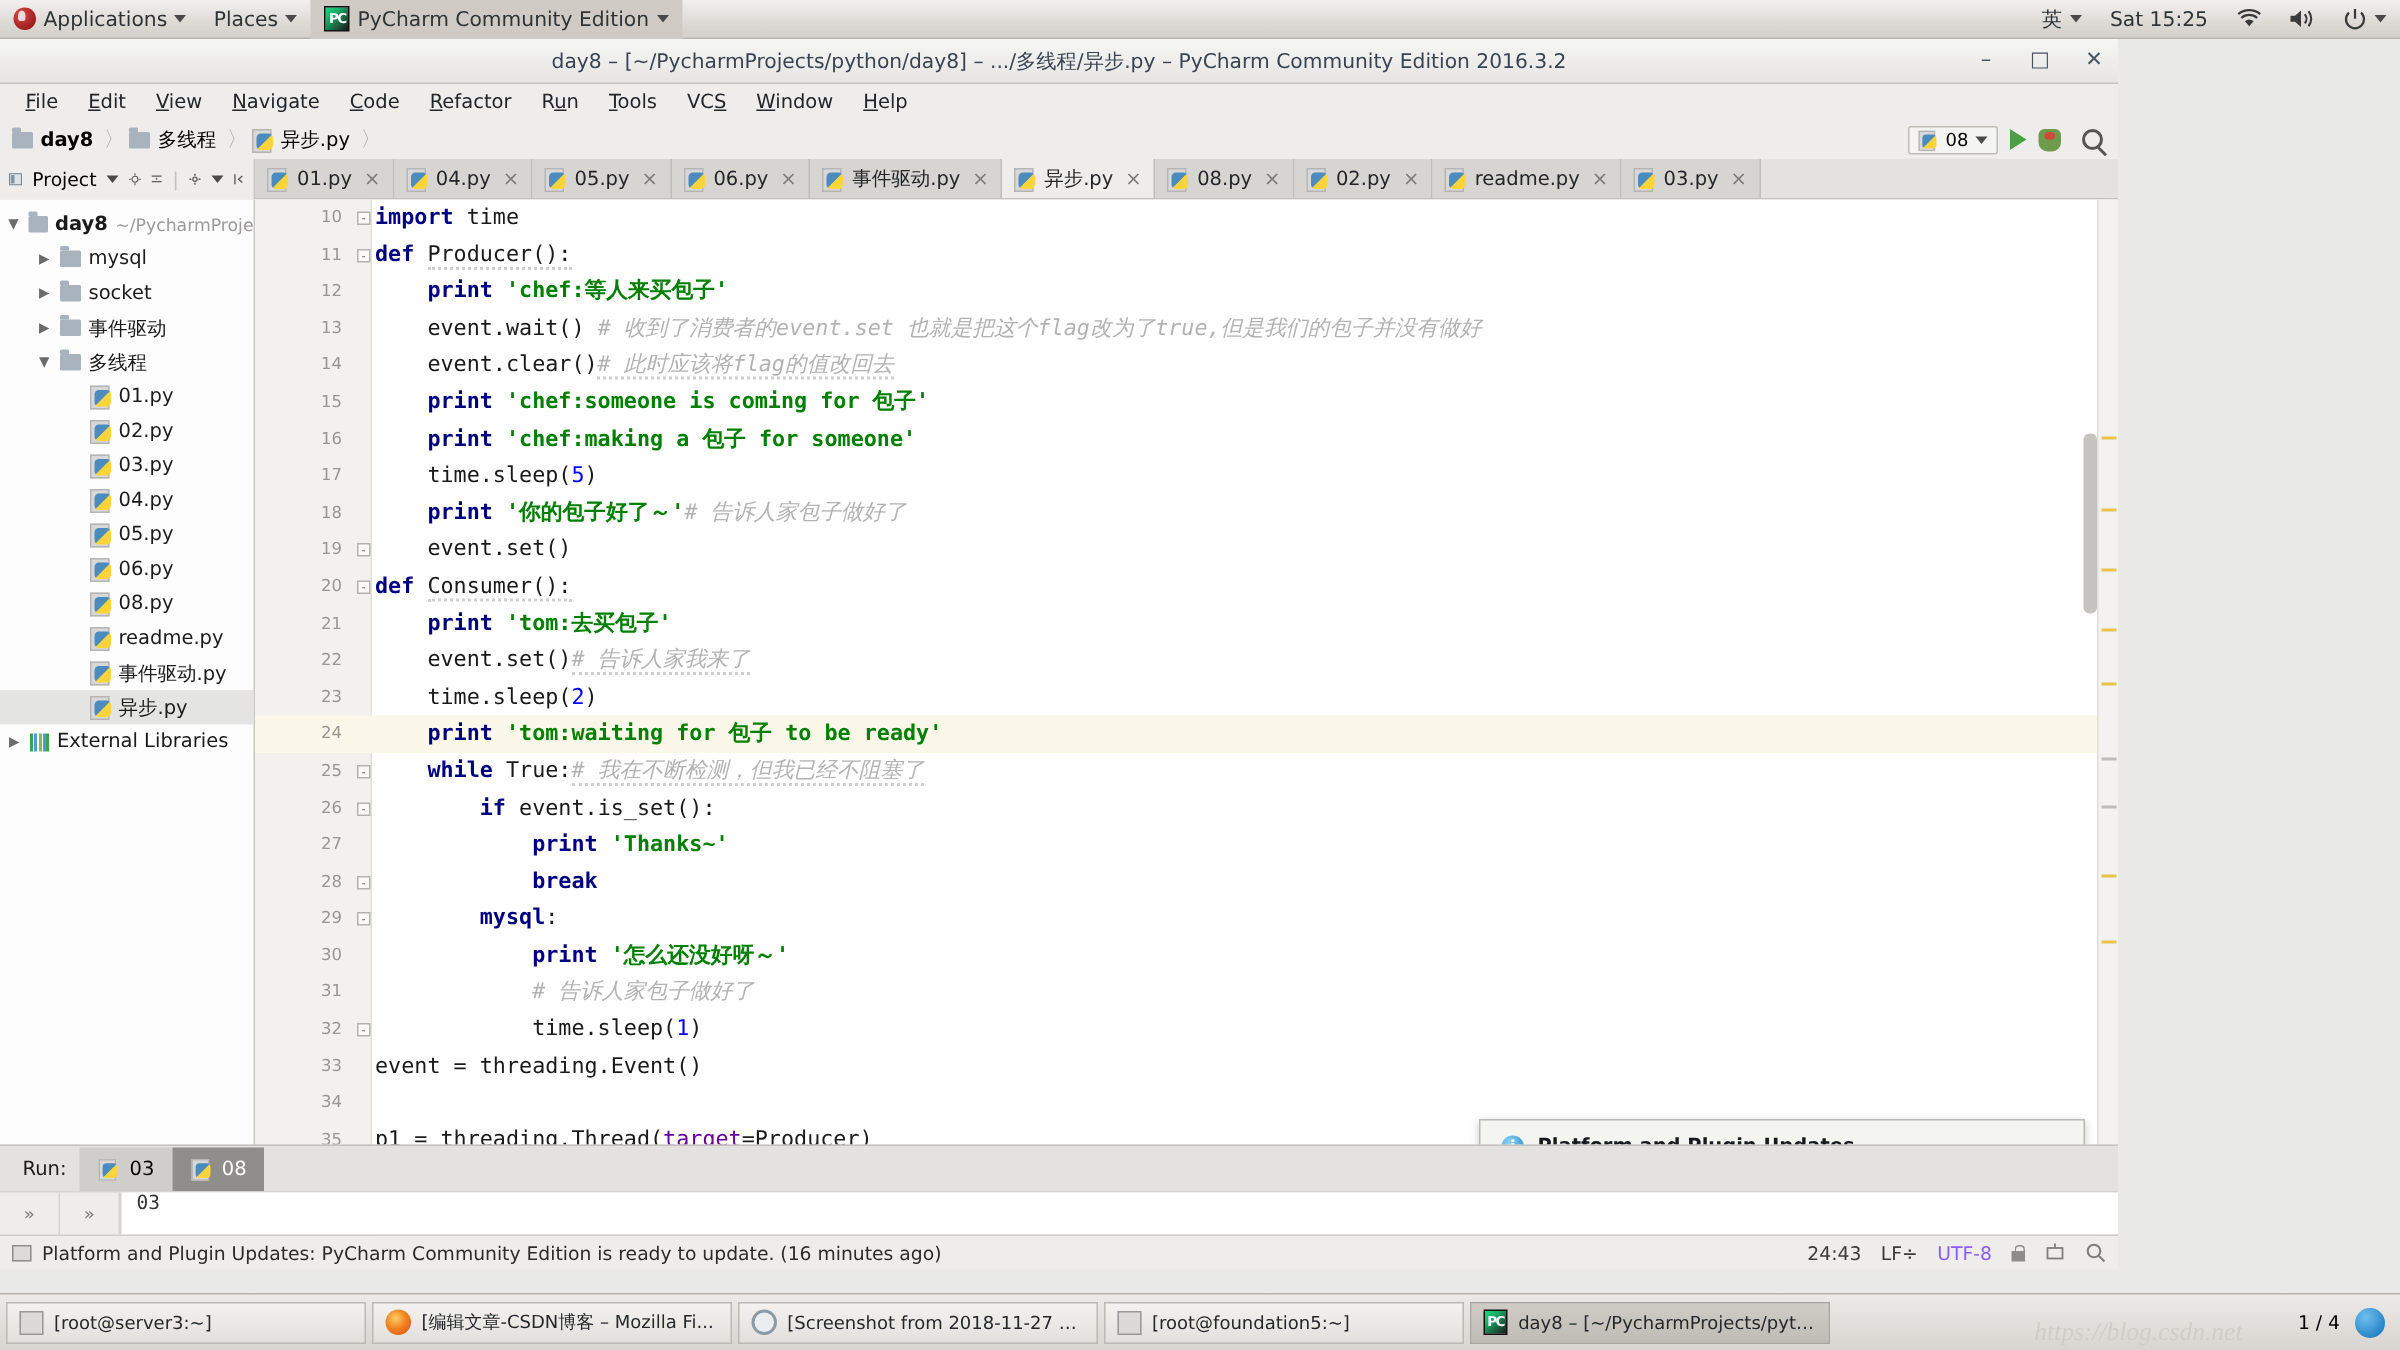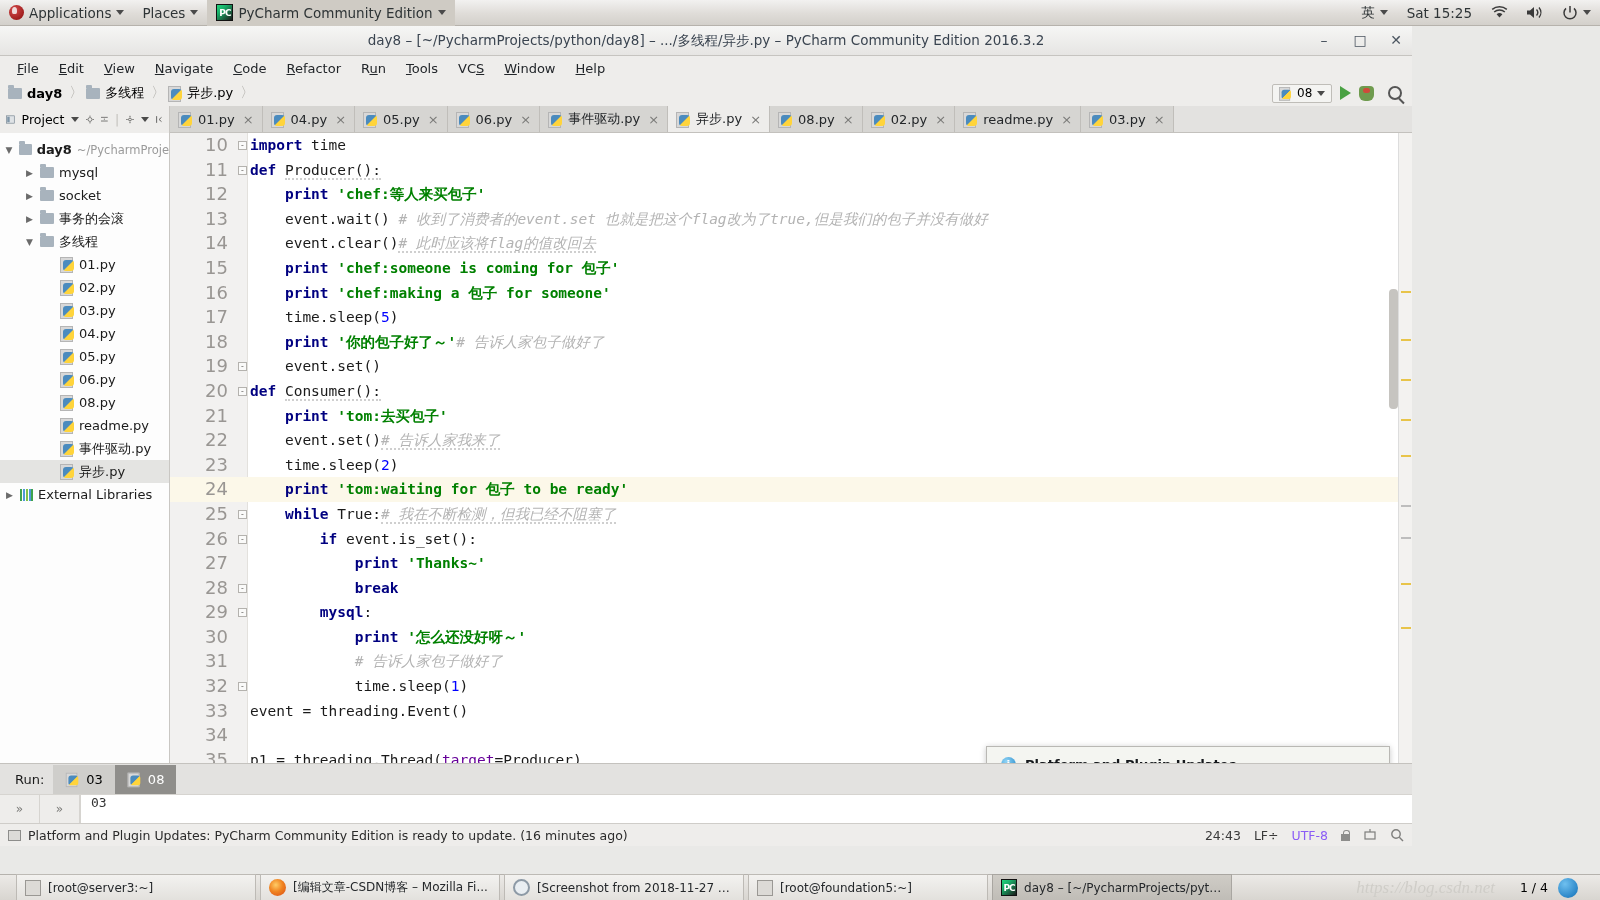--- a/index.html
+++ b/index.html
@@ -93,21 +93,21 @@
   .lib-ico { display:inline-block; width: 13px; height: 12px;
     background: repeating-linear-gradient(90deg,#3fa34d 0 2px, transparent 2px 3px, #4f9ad8 3px 5px, transparent 5px 6px,#7fc24a 6px 8px, transparent 8px 9px, #4f9ad8 9px 11px);}
 
   
   .editor-wrap { flex: 1; position: relative; background: #fff; overflow: hidden; }
   .gutter { position:absolute; left:0; top:0; bottom:0; width: 78px; background: #f2f1f0; border-right: 1px solid #e3e1dd; }
   .code { position: absolute; left: 0; top: 0; right: 0; bottom: 0;
           font-family: "DejaVu Sans Mono", monospace; font-size: 14.5px; }
   .ln { position: relative; height: 24.6px; line-height: 24.6px; white-space: pre; }
   .ln.hl { background: #fcf8e9; }
-  .ln .num { position: absolute; left: 0; width: 58px; text-align: right; color: #999693; font-size: 18px;
+  .ln .num { position: absolute; left: 0; width: 58px; text-align: right; color: #999693; font-size: 11px;
              font-family: "DejaVu Sans", sans-serif; }
   .ln .txt { position: absolute; left: 80px; }
   .kw { color: #000080; font-weight: bold; }
   .str { color: #008000; font-weight: bold; }
   .num2 { color: #0000ff; }
   .cmt { color: #b3b3b3; font-style: italic; }
   .kwarg { color: #660099; }
   .plain { color: #1a1a1a; }
   .squig { border-bottom: 2px dotted #cfcfcf; }
   .fold { position:absolute; left: 68px; width: 9px; height: 9px; border: 1px solid #b4b2ae; background: #fafaf9;
@@ -147,22 +147,22 @@
   .statusbar { position: absolute; left:0; right:0; bottom: 0; height: 23px; background: #eeedeb;
     border-top: 1px solid #cfcdc9; display:flex; align-items:center; font-size: 12.5px; color: #2b2b2b; padding: 0 8px; gap: 7px;}
   .sb-right { margin-left: auto; display:flex; align-items:center; gap: 13px; color: #3a3a3a; }
   .sb-dim { color: #8b5cf6; }
   .sb-mon { width:13px; height:11px; border:1px solid #8d8d8b; background:#dcdbd8; position:relative;}
   .lock-ico { width: 9px; height: 11px; position: relative; }
   .lock-ico:before{content:"";position:absolute;top:4px;left:0;width:9px;height:7px;background:#8d8d8b;}
   .lock-ico:after{content:"";position:absolute;top:0;left:2px;width:5px;height:5px;border:1.5px solid #8d8d8b;border-bottom:none;border-radius:3px 3px 0 0;}
 
   
-  .taskbar { position: absolute; left:0; bottom:0; width: 1600px; height: 26px;
-    background: linear-gradient(to bottom,#eceae7,#d8d5d0); border-top:1px solid #b5b2ad; display:flex; align-items:center; gap:4px; padding: 0 16px;}
+  .taskbar { position: absolute; left:0; bottom:0; width: 1600px; height: 38px;
+    background: linear-gradient(to bottom,#eceae7,#d8d5d0); border-top:1px solid #b5b2ad; display:flex; align-items:center; gap:4px; padding: 0 4px;}
   .task { height: 28px; flex: 0 0 240px; display:flex; align-items:center; gap:7px; padding: 0 8px;
     background: linear-gradient(to bottom,#f3f2f0,#e2e0dc); border:1px solid #bdbab5; font-size: 12px; color:#25282b;
     white-space: nowrap; overflow: hidden; text-overflow: ellipsis; }
   .task.active { background: linear-gradient(to bottom,#cfccc6,#bfbcb6); border-color:#a9a6a1; }
   .task span.lbl { overflow:hidden; text-overflow: ellipsis; }
   .tb-right { margin-left:auto; display:flex; align-items:center; gap: 10px; padding-right: 6px; font-size: 12.5px; }
   .blue-circ { width:20px;height:20px;border-radius:50%;background: radial-gradient(circle at 35% 30%, #6fc0ef 0%, #2b86c8 70%, #1d6ba3 100%);}
   .tb-ico-term { width:16px;height:16px;background:#dcdad6;border:1px solid #9a9894;}
   .tb-ico-ff { width:17px;height:17px;border-radius:50%;background:radial-gradient(circle at 40% 35%,#ffcc66 0%,#f08421 45%,#d94a14 100%);}
   .tb-ico-shot { width:17px;height:17px;border-radius:50%;border:2px solid #8d9aa6;background:#e9eef2;}
@@ -379,21 +379,21 @@
               <span class="tlabel">mysql</span>
             </div>
             <div class="trow" style="padding-left: 24px;">
               <span class="arrow">▶</span>
               <i class="folder-ico"></i>
               <span class="tlabel">socket</span>
             </div>
             <div class="trow" style="padding-left: 24px;">
               <span class="arrow">▶</span>
               <i class="folder-ico"></i>
-              <span class="tlabel">事务的会滚</span>
+              <span class="tlabel">事件驱动</span>
             </div>
             <div class="trow" style="padding-left: 24px;">
               <span class="arrow">▼</span>
               <i class="folder-ico"></i>
               <span class="tlabel">多线程</span>
             </div>
             <div class="trow" style="padding-left: 44px;">
               <span class="arrow"></span>
               <i class="py-ico"></i>
               <span class="tlabel">01.py</span>

